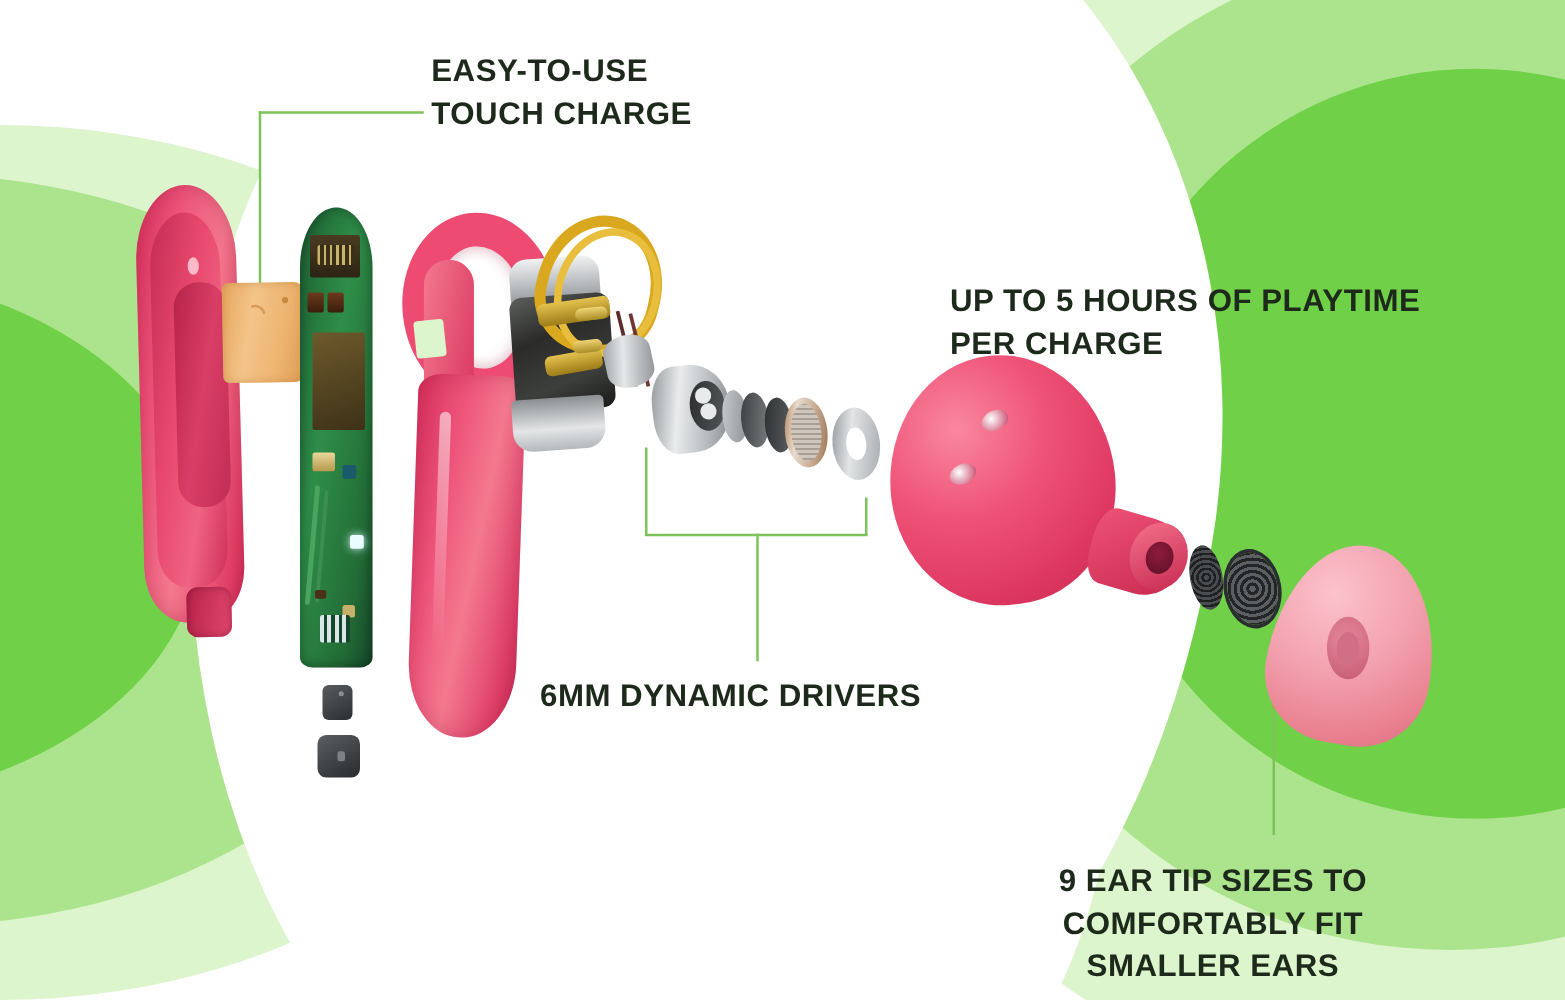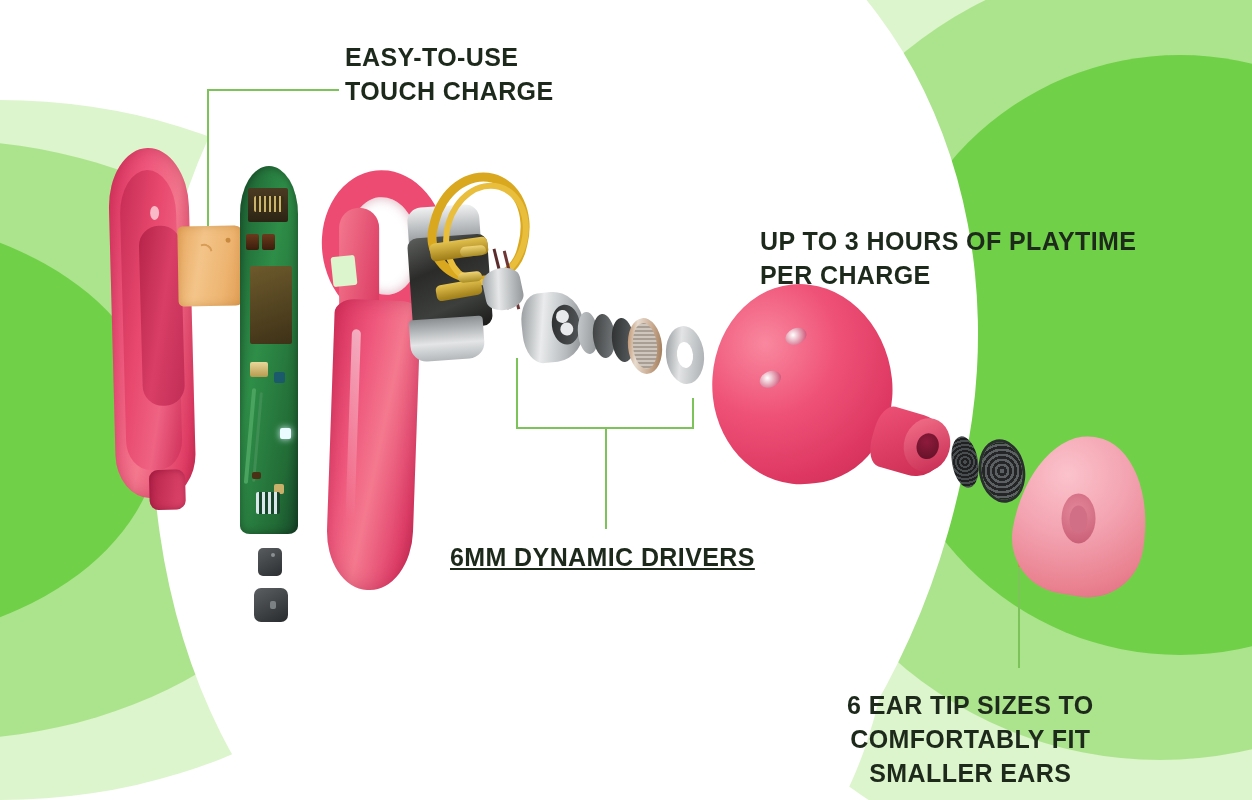--- a/index.html
+++ b/index.html
@@ -55,21 +55,21 @@
     position:absolute;
     color:#1d2a1b;
     font-size:25px;
     font-weight:600;
     letter-spacing:.4px;
     line-height:1.36;
     white-space:pre-line;
   }
   #cap-touch{left:345px;top:40px;text-align:left;}
   #cap-playtime{left:760px;top:224px;text-align:left;}
-  #cap-drivers{left:450px;top:540px;text-align:left;text-decoration:underline;}
+  #cap-drivers{left:432px;top:540px;text-align:left;}
   #cap-eartips{left:847px;top:688px;text-align:center;}
 
   
   .part{position:absolute;}
 
   
   #back-shell{
     left:112px;top:148px;width:80px;height:350px;
     background:linear-gradient(100deg,#D6305C 0%,#EE547A 28%,#F4798F 55%,#E23E66 88%,#C52950 100%);
     border-radius:40px 40px 34px 34px / 60px 60px 44px 44px;
@@ -453,22 +453,22 @@
 
   <div class="part" id="ear-tip">
     <div id="ear-tip-bore">
       <div id="ear-tip-bore-in"></div>
     </div>
   </div>
 
   <div class="caption" id="cap-touch">EASY-TO-USE
 TOUCH CHARGE</div>
 
-  <div class="caption" id="cap-playtime">UP TO 3 HOURS OF PLAYTIME
+  <div class="caption" id="cap-playtime">UP TO 5 HOURS OF PLAYTIME
 PER CHARGE</div>
 
   <div class="caption" id="cap-drivers">6MM DYNAMIC DRIVERS</div>
 
-  <div class="caption" id="cap-eartips">6 EAR TIP SIZES TO
+  <div class="caption" id="cap-eartips">9 EAR TIP SIZES TO
 COMFORTABLY FIT
 SMALLER EARS</div>
 
 </div>
 
 </body></html>

